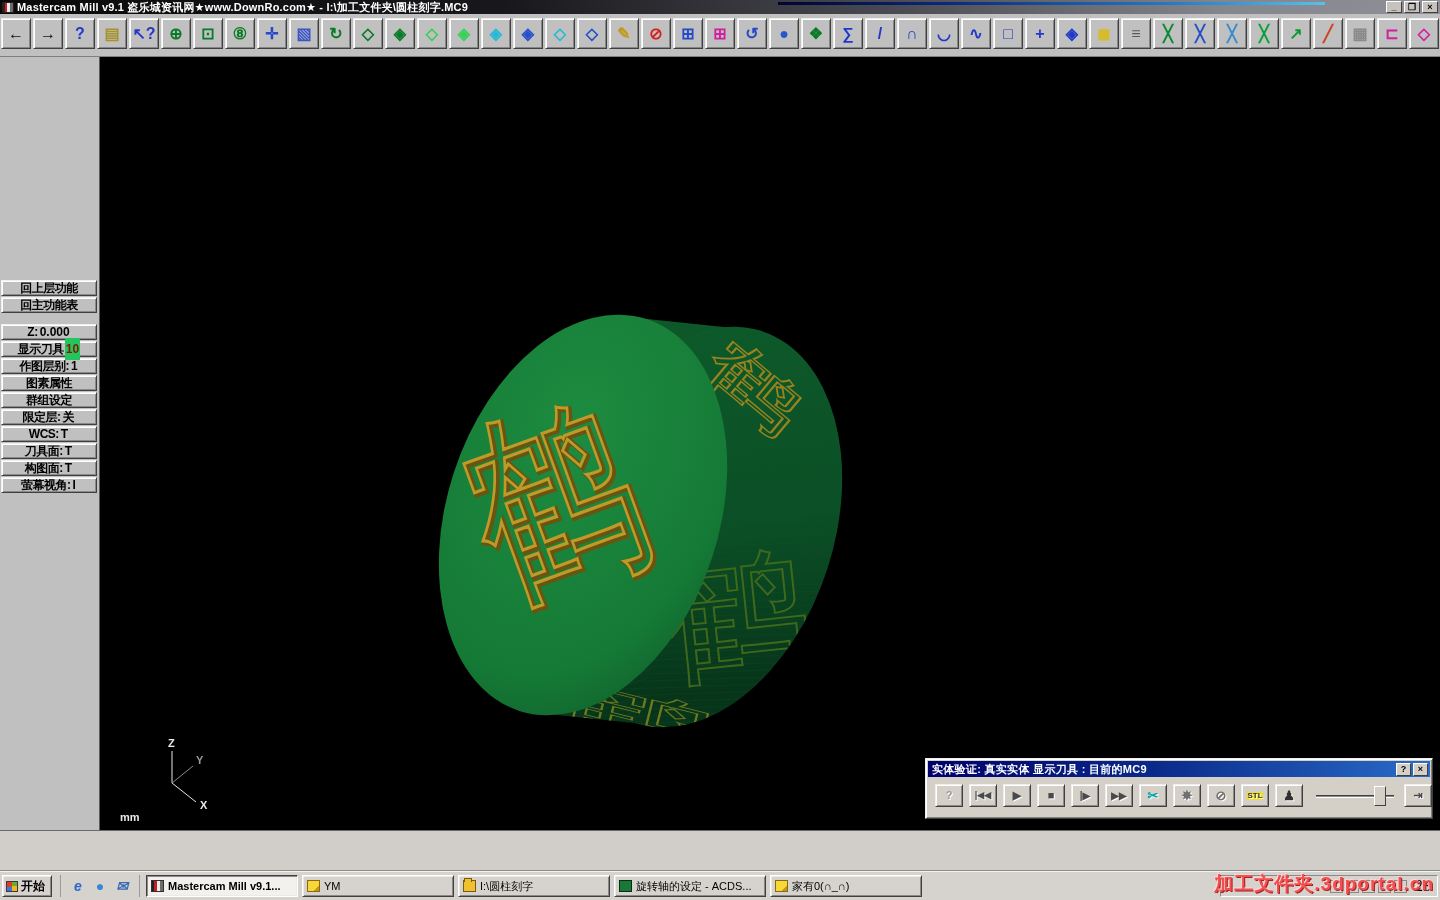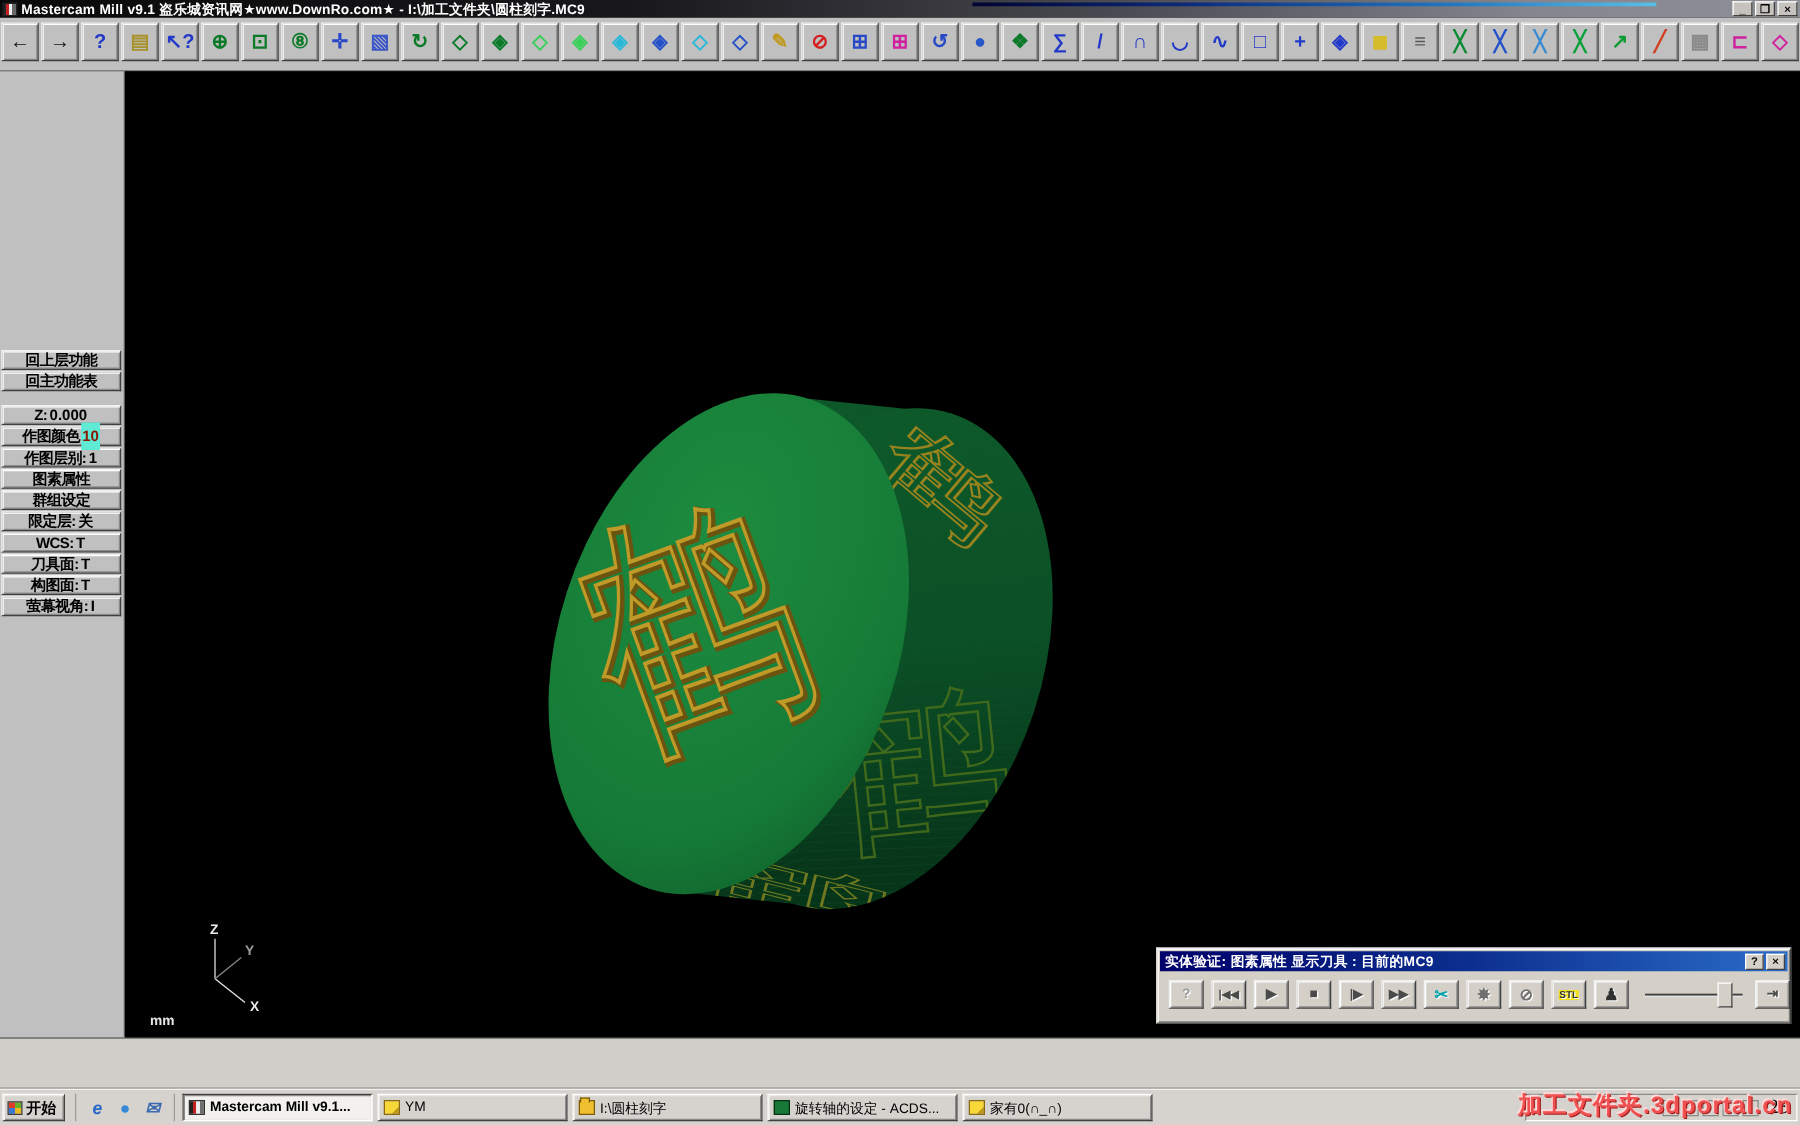--- a/index.html
+++ b/index.html
@@ -266,22 +266,22 @@
         </button>
         <button class="menu-btn">
           <span class="menu-label">回主功能表</span>
 
         </button>
         <button class="menu-btn gap">
           <span class="menu-label">Z:</span>
           <span class="menu-val">0.000</span>
         </button>
         <button class="menu-btn">
-          <span class="menu-label">作图颜色</span>
-          <span class="menu-val" style="background-color: #5eead4; color: rgb(138, 24, 0);">10</span>
+          <span class="menu-label">显示刀具</span>
+          <span class="menu-val" style="background-color: #22c55e; color: rgb(138, 24, 0);">10</span>
         </button>
         <button class="menu-btn">
           <span class="menu-label">作图层别:</span>
           <span class="menu-val">1</span>
         </button>
         <button class="menu-btn">
           <span class="menu-label">图素属性</span>
 
         </button>
         <button class="menu-btn">
@@ -366,21 +366,21 @@
           <text x="68" y="690" fill="#e8e8e8">Z</text>
           <text x="96" y="707" fill="#9a9a9a">Y</text>
           <text x="100" y="752" fill="#e8e8e8">X</text>
         </g>
       </svg>
 
       <span class="units">mm</span>
 
       <div class="verify">
         <div class="verify-title">
-          <span class="verify-title-text">实体验证:  图素属性  显示刀具  :  目前的MC9</span>
+          <span class="verify-title-text">实体验证:  真实实体  显示刀具  :  目前的MC9</span>
           <span class="vt-btns">
             <button>?</button>
             <button>×</button>
           </span>
         </div>
         <div class="verify-body">
           <button class="vbtn disabled">
               <span class="vglyph">?</span>
             </button>
             <button class="vbtn">

